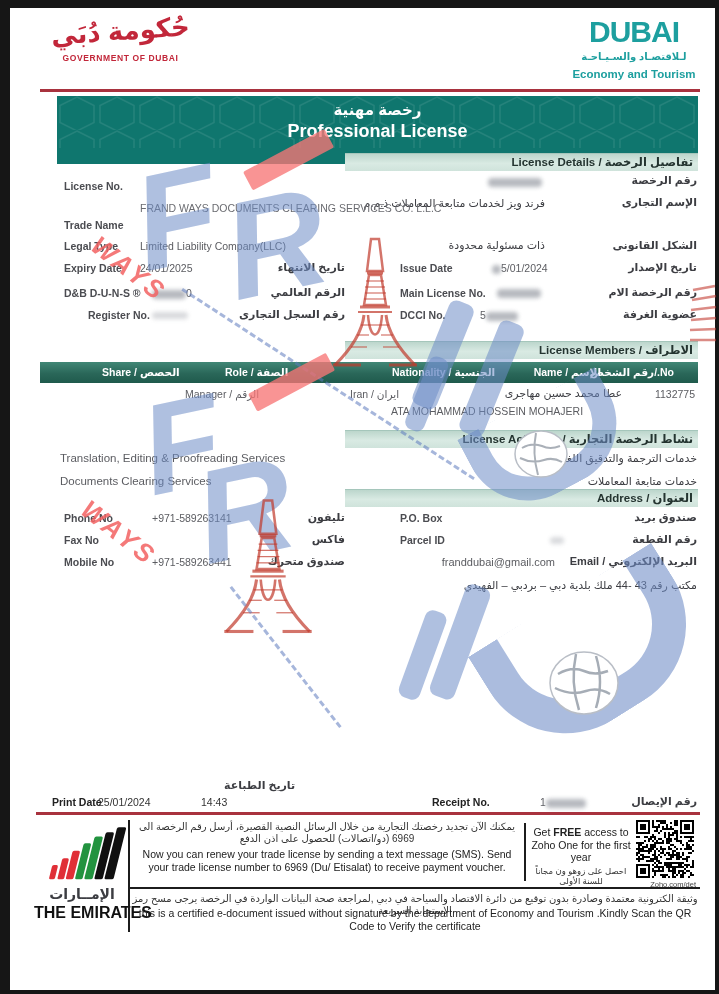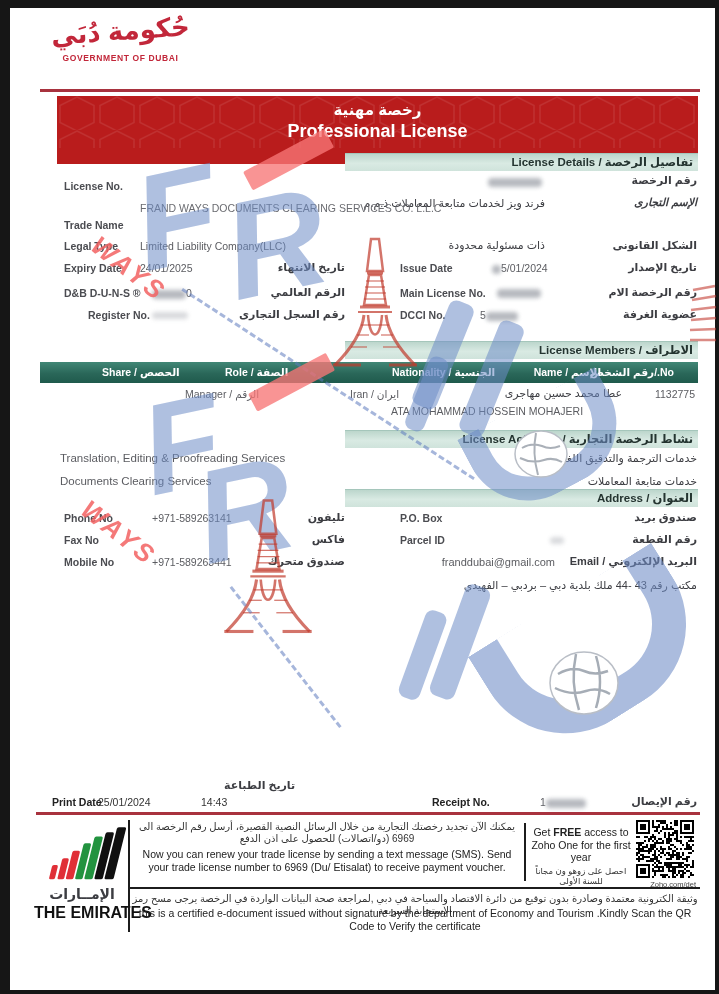--- a/index.html
+++ b/index.html
@@ -10,21 +10,21 @@
   .lbl{font-size:10.5px;font-weight:bold;color:#4b4c51;}
   .val{font-size:10.5px;color:#5b5c61;}
   .arl{font-size:11px;font-weight:bold;color:#3c3d42;}
   .sm{display:inline-block;vertical-align:middle;height:9px;border-radius:4px;background:#aaadb4;filter:blur(2.2px);opacity:.85;}
   .sm.f{opacity:.45;height:7px;}
   .band{position:absolute;left:345px;width:353px;height:17px;background:linear-gradient(180deg,#bcd6cc,#d9eae3 55%,#cfe3db);border-top:1px solid #a5c6bb;}
   .band span{position:absolute;right:5px;top:0;line-height:17px;font-weight:bold;font-size:11.5px;color:#243430;}
   .thead{position:absolute;left:40px;top:362px;width:658px;height:21px;
          background:linear-gradient(180deg,#418776,#2a6759 55%,#1f5a4c);}
   .thead span{position:absolute;top:0;line-height:21px;font-size:10.5px;font-weight:bold;color:#fff;text-align:center;}
-  .banner{position:absolute;left:57px;top:96px;width:641px;height:68px;background:#b91c1c;overflow:hidden;}
+  .banner{position:absolute;left:57px;top:96px;width:641px;height:68px;background:#0f766e;overflow:hidden;}
   .banner .t1{position:absolute;left:0;top:5px;width:100%;text-align:center;color:#fff;font-weight:bold;font-size:15px;}
   .banner .t2{position:absolute;left:0;top:25px;width:100%;text-align:center;color:#fff;font-weight:bold;font-size:18px;}
   .redline{position:absolute;background:#a8323e;}
   .wm{position:absolute;left:0;top:0;width:719px;height:994px;pointer-events:none;z-index:6;}
   .wm .bl{position:absolute;font-style:italic;font-weight:900;color:rgba(110,140,198,.55);transform-origin:left top;line-height:1;}
   .wm .bar{position:absolute;background:rgba(247,118,118,.78);border-radius:2px;transform-origin:left top;}
   .wm .wy{position:absolute;font-style:italic;font-weight:900;font-size:26px;letter-spacing:3px;color:rgba(242,98,98,.85);transform-origin:left top;}
   .wm .stk{position:absolute;background:rgba(110,140,198,.55);border-radius:8px;transform-origin:left top;}
   .wm .uShape{position:absolute;border:24px solid rgba(110,140,198,.55);border-top:none;border-radius:0 0 64px 64px;transform-origin:center;}
   .wm .dash{position:absolute;border-top:3px dashed rgba(92,122,190,.55);transform-origin:left top;}
@@ -44,20 +44,25 @@
 
 <div id="canvas">
   <div class="paper"></div>
 
   <div class="content">
 
     <div class="p" style="left:48px;top:16px;width:145px;text-align:center;">
       <span class="govAr">حُكومة دُبَي</span><br>
       <span class="govEn" style="display:inline-block;margin-top:4px;">GOVERNMENT OF DUBAI</span>
     </div>
+    <div class="p" style="left:566px;top:18px;width:136px;text-align:center;">
+      <span class="detWm">DUBAI</span><br>
+      <span class="detAr">لـلاقتصـاد والسـيـاحـة</span><br>
+      <span class="detEn">Economy and Tourism</span>
+    </div>
     <div class="redline" style="left:40px;top:89px;width:660px;height:3px;"></div>
 
     <div class="banner">
       <svg width="641" height="52" style="position:absolute;left:0;top:0;">
         <defs>
           <pattern id="hx" width="40" height="34" patternUnits="userSpaceOnUse">
             <polygon points="20,1 37,9.5 37,26.5 20,35 3,26.5 3,9.5" fill="none" stroke="rgba(255,255,255,0.09)" stroke-width="1.5"></polygon>
           </pattern>
         </defs>
         <rect width="641" height="52" fill="url(#hx)"></rect>
@@ -68,21 +73,21 @@
 
     <div class="band" style="top:153px;">
       <span>License Details / تفاصيل الرخصة</span>
     </div>
 
     <span class="p lbl" style="left:64px;top:180px;">License No.</span>
     <span class="p sm" style="left:488px;top:178px;width:54px;"></span>
     <span class="p arl" style="right:22px;top:174px;">رقم الرخصة</span>
 
     <span class="p arl" style="right:174px;top:197px;font-weight:normal;" dir="rtl">فرند ويز لخدمات  متابعة المعاملات ذ.م.م</span>
-    <span class="p arl" style="right:22px;top:196px;font-style:italic;">الإسم التجارى</span>
+    <span class="p arl" style="right:22px;top:196px;">الإسم التجارى</span>
 
     <span class="p lbl" style="left:64px;top:219px;">Trade Name</span>
     <span class="p val" style="left:140px;top:202px;color:#6a6b70;text-align:right;">FRAND WAYS DOCUMENTS CLEARING SERVICES CO. L.L.C</span>
 
     <span class="p lbl" style="left:64px;top:240px;">Legal Type</span>
     <span class="p val" style="left:140px;top:240px;">Limited Liability Company(LLC)</span>
     <span class="p arl" style="right:174px;top:239px;font-weight:normal;" dir="rtl">ذات مسئولية محدودة</span>
     <span class="p arl" style="right:22px;top:239px;">الشكل القانونى</span>
 
     <span class="p lbl" style="left:64px;top:262px;">Expiry Date</span>

